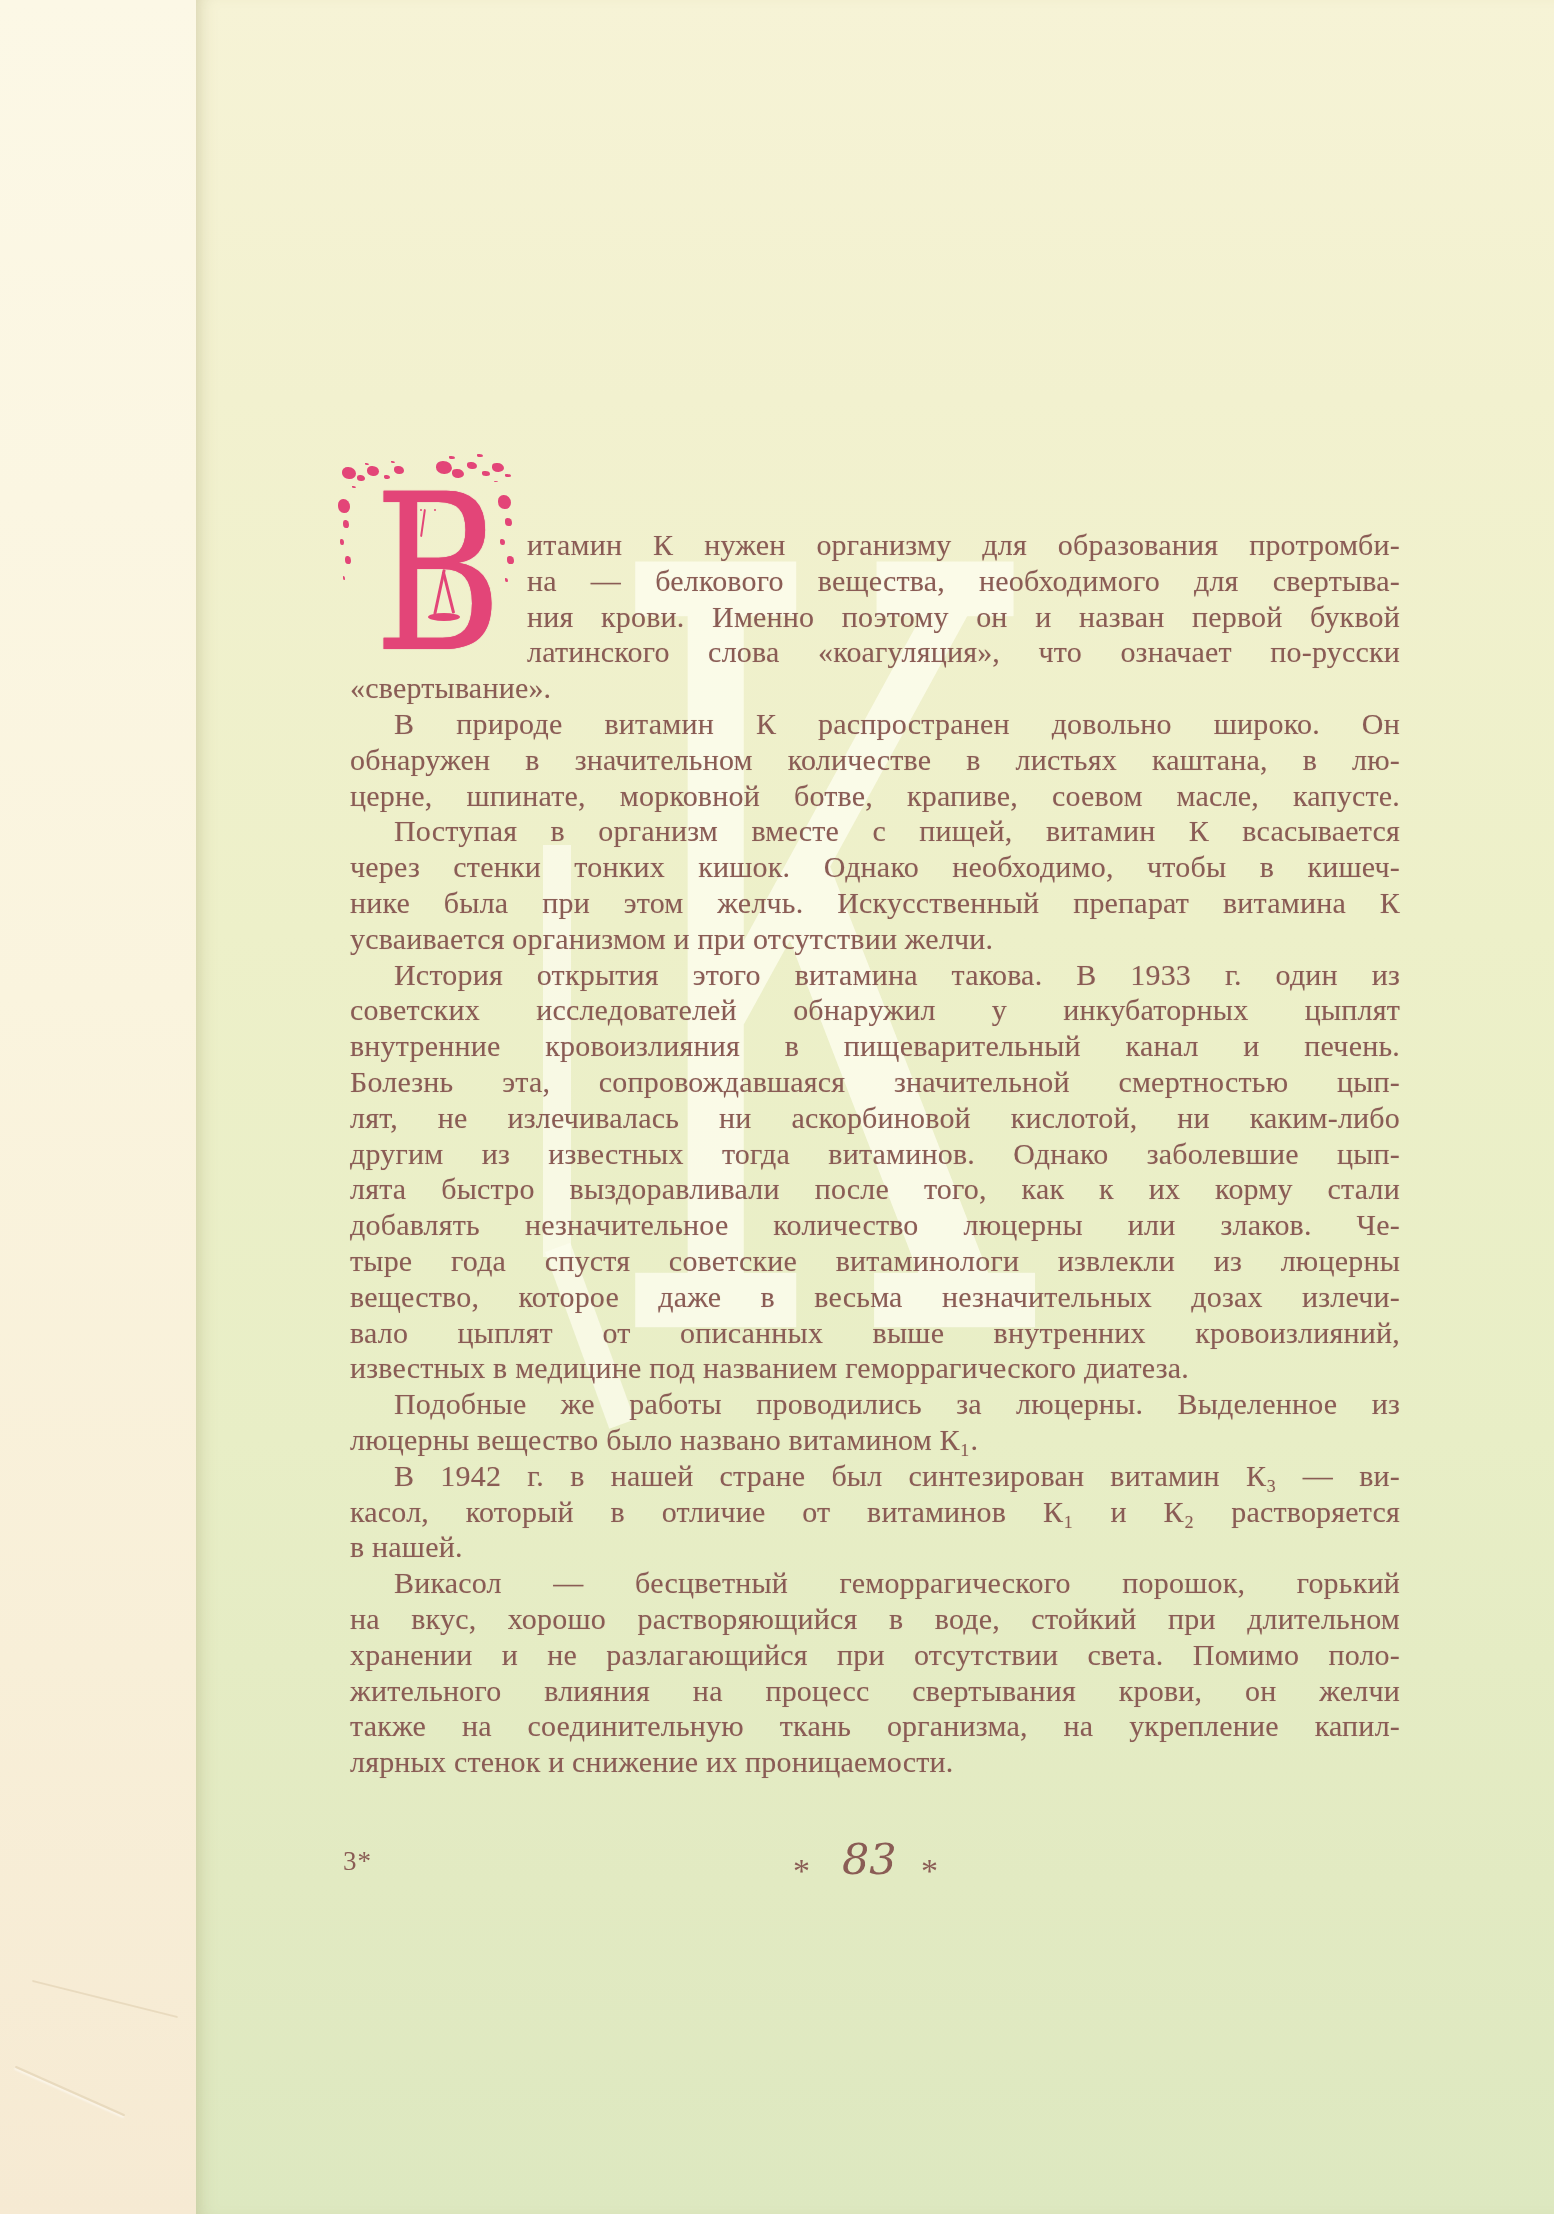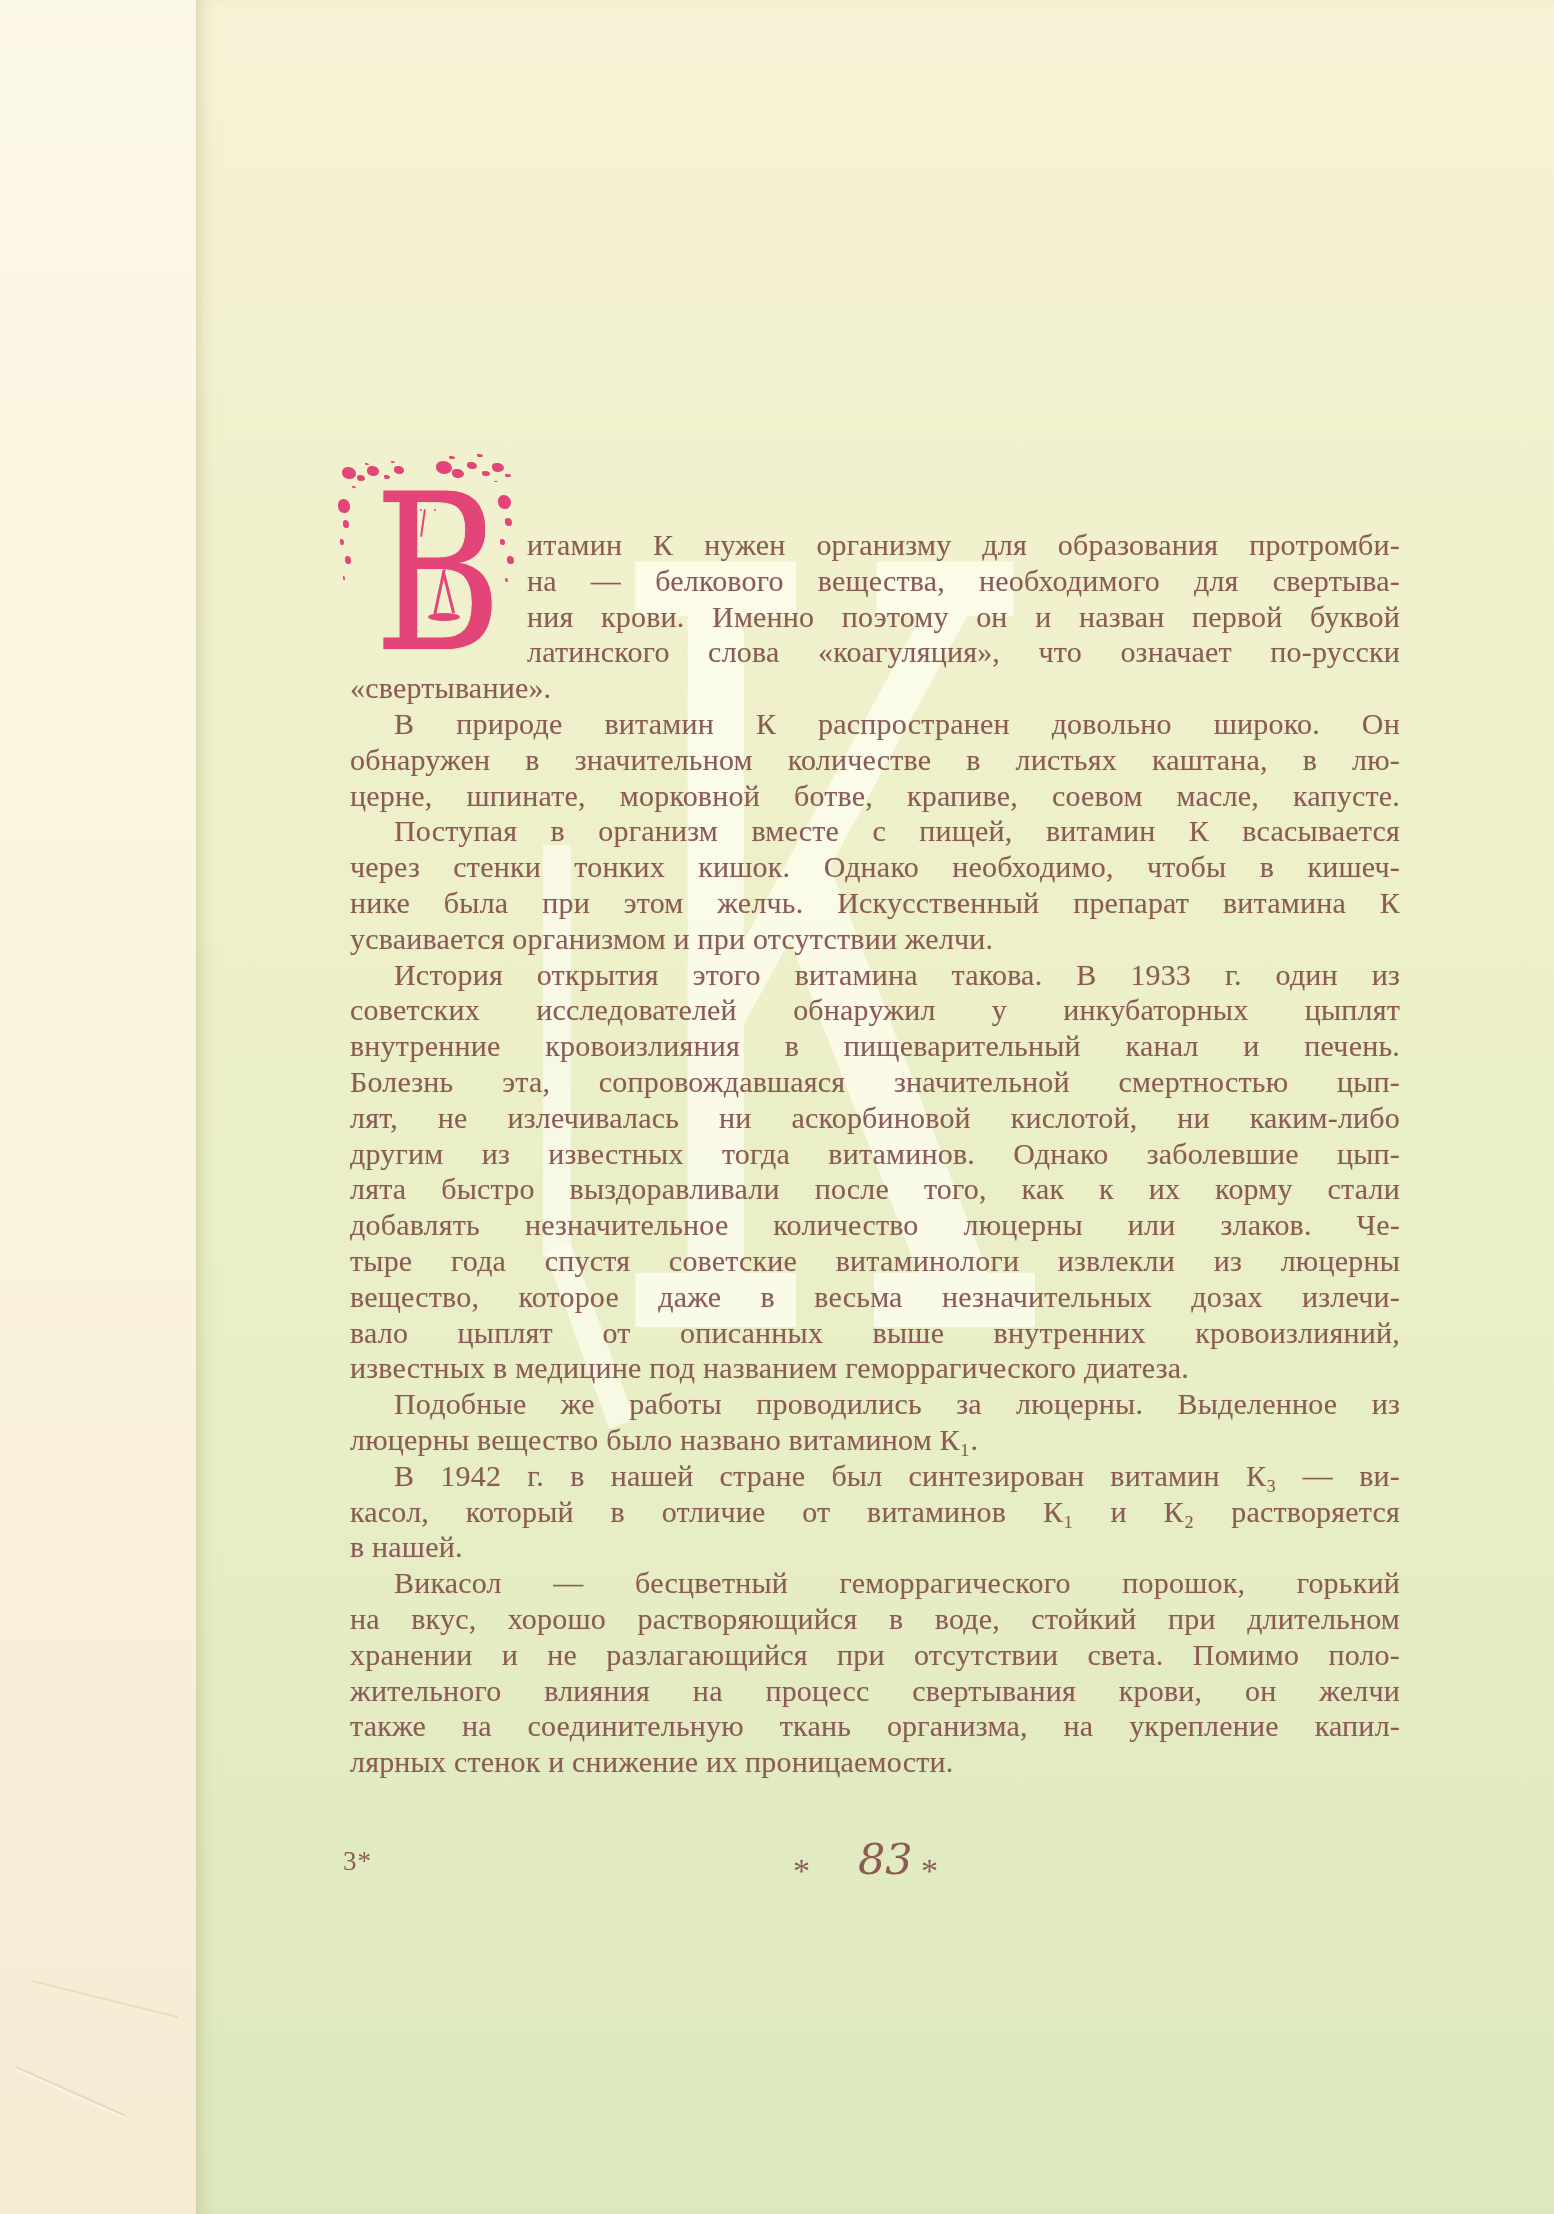--- a/index.html
+++ b/index.html
@@ -71,21 +71,21 @@
       box-shadow:14px -2px 0 -2px #e34578,28px 2px 0 -3px #e34578,8px 12px 0 -4px #e34578,22px 12px 0 -4px #e34578;}
   .trunk{width:3px;border-radius:1px;}
   .t1{left:88px;top:42px;height:46px;transform:rotate(12deg);}
   .t2{left:97px;top:44px;height:43px;transform:rotate(-14deg);}
   .t3{left:78px;top:86px;width:32px;height:8px;border-radius:50%;}
   .t4{left:72px;top:-18px;width:2px;height:28px;transform:rotate(8deg);}
   
   .footer span{position:absolute;color:#8a5c55;}
   .sig{left:147px;top:1846px;font-size:27px;letter-spacing:1px;}
   .star1{left:597px;top:1852px;font-size:34px;}
-  .pagenum{left:662px;top:1834px;font-size:43px;font-style:italic;font-family:"DejaVu Serif",serif;text-align:center;}
+  .pagenum{left:646px;top:1834px;font-size:43px;font-style:italic;font-family:"DejaVu Serif",serif;text-align:center;}
   .star2{left:725px;top:1852px;font-size:34px;}
 </style>
 </head>
 <body>
 
 <div class="left-strip">
   <div class="crease c1"></div>
   <div class="crease c2"></div>
 </div>
 

